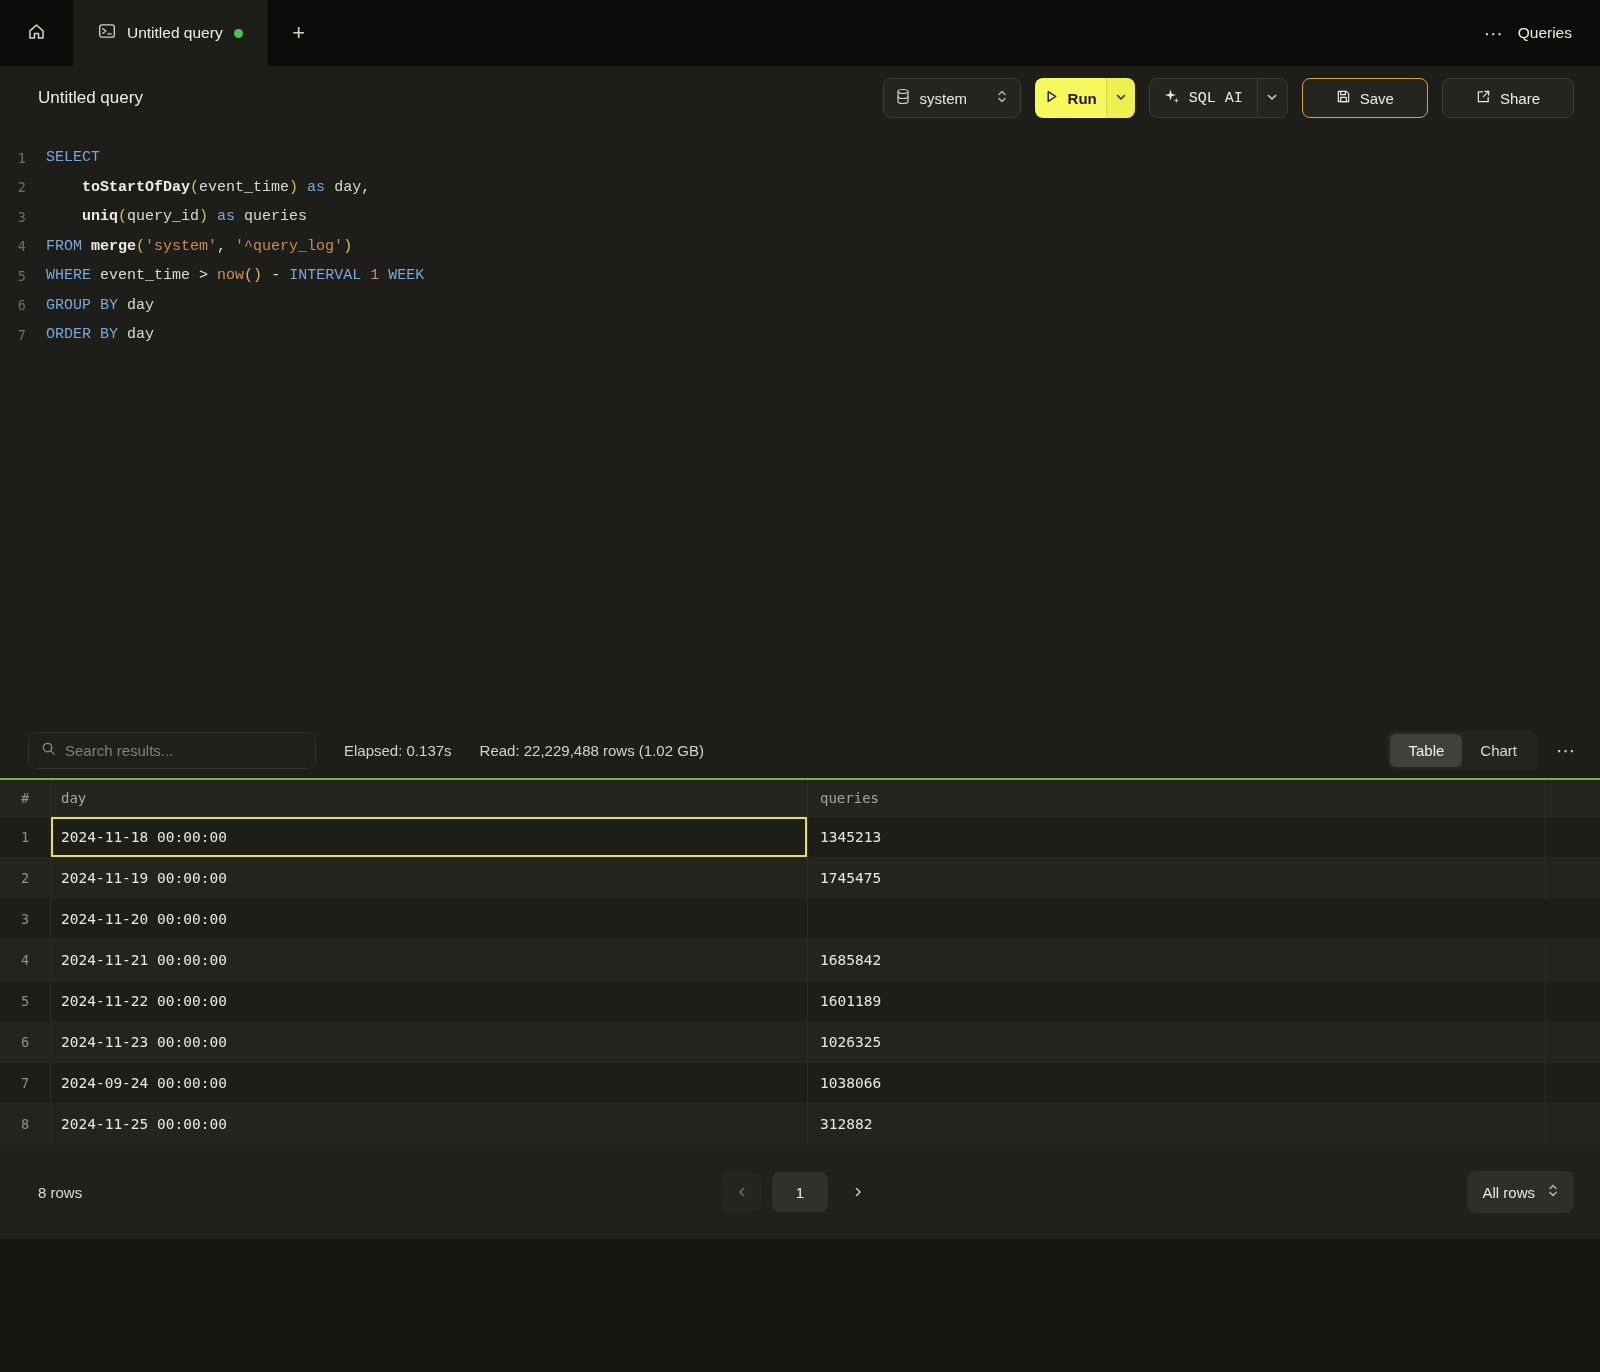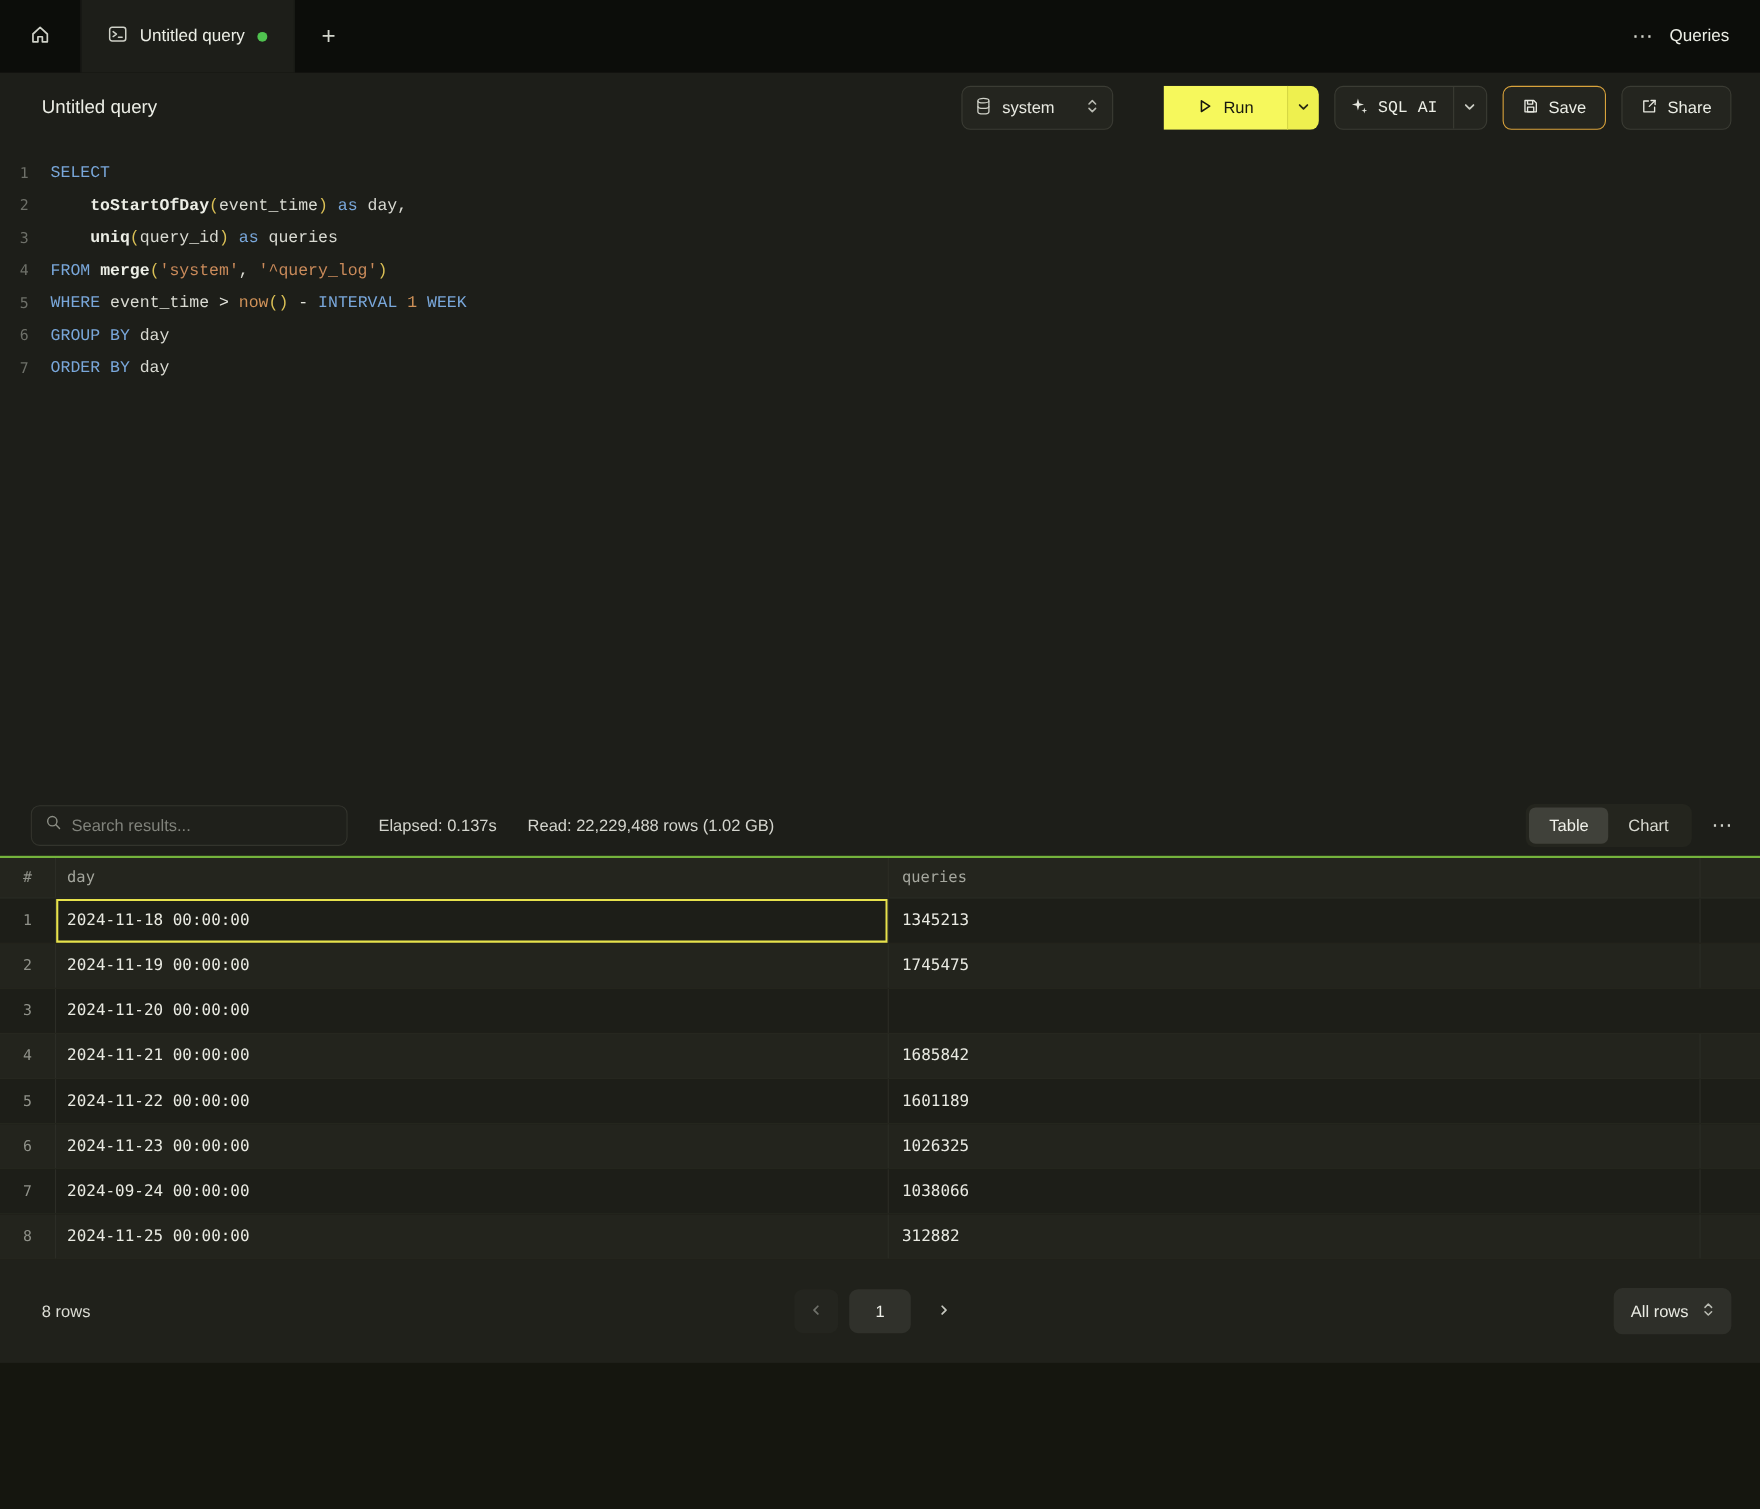--- a/index.html
+++ b/index.html
@@ -19,26 +19,26 @@
   .more-btn { background:transparent; border:none; color:#d2d4cb; font-size:19px; letter-spacing:1px; cursor:pointer; }
   .queries-btn { background:transparent; border:none; color:#eceee6; font-size:15.5px; cursor:pointer; }
 
   
   .toolbar { height:64px; flex:none; display:flex; align-items:center; padding:0 26px 0 38px; }
   .query-title { font-size:17px; font-weight:400; color:#eceee6; }
   .toolbar-right { margin-left:auto; display:flex; align-items:flex-end; gap:14px; }
   .select { height:40px; display:flex; align-items:center; gap:10px; background:#24251f; border:1px solid #3b3c34; border-radius:8px; padding:0 12px; color:#e8e9e1; font-size:15px; cursor:pointer; }
   .select .sel-label { min-width:66px; text-align:left; }
   .run-group { height:40px; display:flex; border-radius:8px; overflow:hidden; }
-  .run-main { display:flex; align-items:center; gap:9px; background:#f6f85c; border:none; padding:0 30px; font-size:15px; font-weight:400; color:#17180f; cursor:pointer;margin-left:32px; }
+  .run-main { display:flex; align-items:center; gap:9px; background:#f6f85c; border:none; padding:0 9px; font-size:15px; font-weight:700; color:#17180f; cursor:pointer; }
   .run-caret { width:29px; background:#eef04f; border:none; border-left:1px solid #d6d844; color:#2a2b12; display:flex; align-items:center; justify-content:center; cursor:pointer; }
   .btn-group { height:40px; display:flex; border:1px solid #3b3c34; border-radius:8px; overflow:hidden; background:#24251f; }
   .btn-group .grp-main { display:flex; align-items:center; gap:9px; background:transparent; border:none; padding:0 14px; color:#eceee6; font-size:15px; cursor:pointer;font-family:Liberation Mono, monospace; }
   .btn-group .grp-caret { width:30px; background:transparent; border:none; border-left:1px solid #3b3c34; color:#c9cbc2; display:flex; align-items:center; justify-content:center; cursor:pointer; }
-  .btn { height:40px; display:flex; align-items:center; gap:9px; background:#24251f; border:1px solid #3b3c34; border-radius:8px; padding:0 17px; color:#eceee6; font-size:15px; cursor:pointer; }
+  .btn { height:40px; display:flex; align-items:center; gap:9px; background:#24251f; border:1px solid #3b3c34; border-radius:8px; padding:0 33px; color:#eceee6; font-size:15px; cursor:pointer; }
   .btn.save { border:1.5px solid #d9a33c; }
 
   
   .editor { height:592px; flex:none; padding-top:13px; overflow:hidden; cursor:text; }
   .code-line { display:flex; height:29.5px; align-items:center; font-family:"DejaVu Sans Mono", monospace; font-size:15px; }
   .line-num { width:46px; flex:none; text-align:right; padding-right:20px; color:#6e7069; font-size:13.5px; }
   .code { white-space:pre;font-family:Liberation Mono, monospace; }
   .tok-kw { color:#79a7da; }
   .tok-fn { color:#eceee6; font-weight:bold; }
   .tok-pa { color:#d9bf55; }

